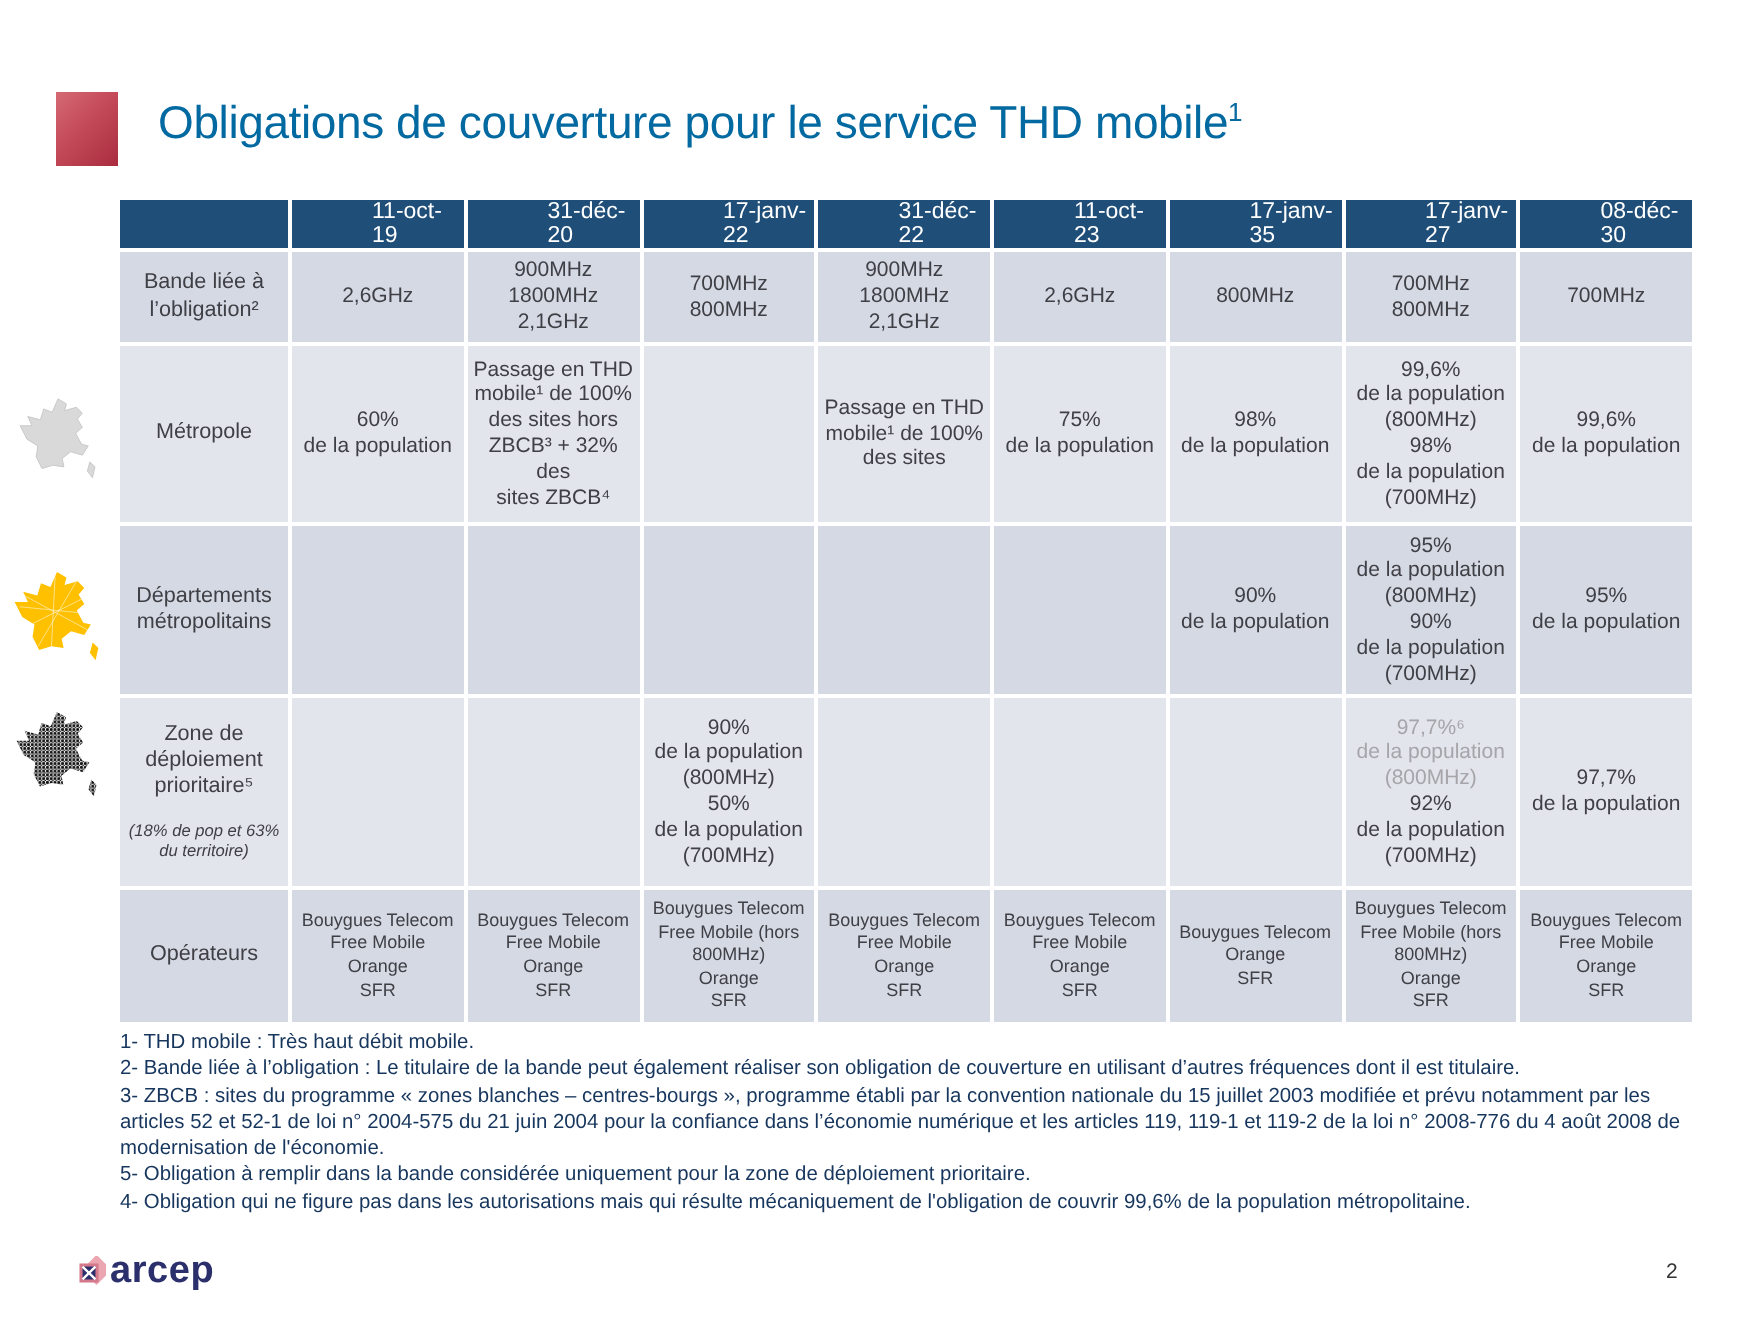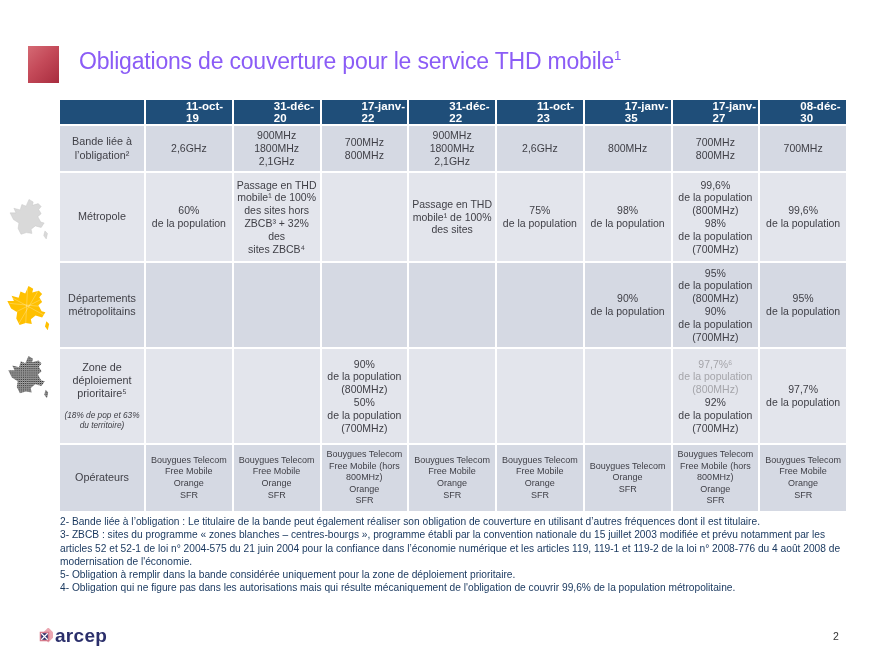--- a/index.html
+++ b/index.html
@@ -2,33 +2,33 @@
 <html><head>
 <meta charset="utf-8">
 <style>
   html,body{margin:0;padding:0;}
   body{
     width:880px;height:660px;position:relative;overflow:hidden;
     background:#ffffff;font-family:"Liberation Sans",sans-serif;
   }
   .accent-bar{position:absolute;left:28px;top:46px;width:31px;height:37px;
     background:linear-gradient(135deg,#d56a74 0%,#c44a59 45%,#a82c3e 100%);}
-  .slide-title{position:absolute;left:79px;top:48px;font-size:23px;color:#8b5cf6;
+  .slide-title{position:absolute;left:79px;top:48px;font-size:23px;color:#0369a1;
     letter-spacing:-0.2px;white-space:nowrap;}
   .slide-title sup{font-size:13px;}
 
   
   .coverage-table{position:absolute;left:60px;top:100px;width:786px;
     display:grid;grid-template-columns:84px repeat(8,1fr);
     grid-template-rows:24px 45px 88px 84px 94px 66px;gap:2px;}
   .cell{display:flex;flex-direction:column;justify-content:center;align-items:center;
     text-align:center;font-size:10.5px;line-height:1.22;color:#3f3f46;padding:1px 2px;box-sizing:border-box;}
   .cell.dark{background:#d5d9e3;}
   .cell.light{background:#e3e5ec;}
-  .hcell{background:#1f4e79;color:#ffffff;font-weight:bold;font-size:11.5px;
+  .hcell{background:#1f4e79;color:#ffffff;font-weight:normal;font-size:11.5px;
     display:flex;align-items:center;justify-content:center;padding-left:40px;}
   .cell.small{font-size:9px;line-height:1.28;}
   .rlabel{font-size:10.8px;}
   .note{font-style:italic;font-size:8.3px;margin-top:11px;line-height:1.2;}
   .muted{color:#a5a5aa;}
 
   
   .map-icon{position:absolute;}
   #map-gray{left:8px;top:196px;width:42px;height:48px;}
   #map-yellow{left:5px;top:282px;width:47px;height:54px;}
@@ -267,20 +267,21 @@
     </div>
     <div class="cell dark small">
       <div class="line">Bouygues Telecom</div>
       <div class="line">Free Mobile</div>
       <div class="line">Orange</div>
       <div class="line">SFR</div>
     </div>
   </div>
 
 <div class="footnotes">
+    <div class="footnote">1- THD mobile : Très haut débit mobile.</div>
     <div class="footnote">2- Bande liée à l’obligation : Le titulaire de la bande peut également réaliser son obligation de couverture en utilisant d’autres fréquences dont il est titulaire.</div>
     <div class="footnote">3- ZBCB : sites du programme « zones blanches – centres-bourgs », programme établi par la convention nationale du 15 juillet 2003 modifiée et prévu notamment par les articles 52 et 52-1 de loi n° 2004-575 du 21 juin 2004 pour la confiance dans l’économie numérique et les articles 119, 119-1 et 119-2 de la loi n° 2008-776 du 4 août 2008 de modernisation de l'économie.</div>
     <div class="footnote">5- Obligation à remplir dans la bande considérée uniquement pour la zone de déploiement prioritaire.</div>
     <div class="footnote">4- Obligation qui ne figure pas dans les autorisations mais qui résulte mécaniquement de l'obligation de couvrir 99,6% de la population métropolitaine.</div>
   </div>
 
 <div class="logo">
   <svg width="17" height="17" viewBox="0 0 20 20">
     <rect x="10" y="-2.5" width="12.5" height="12.5" transform="rotate(45 10 3.75)" fill="#eba6b1"></rect>
     <rect x="4.4" y="4.4" width="11.2" height="11.2" fill="#d4798b"></rect>

